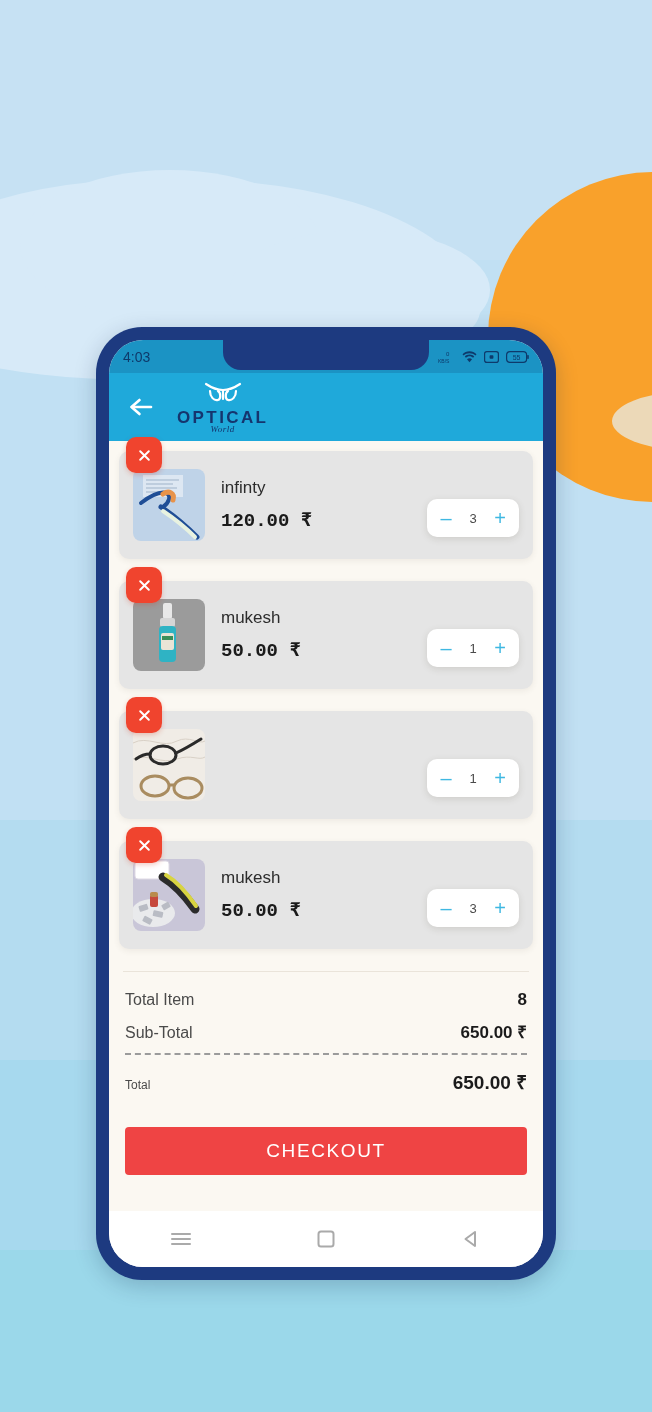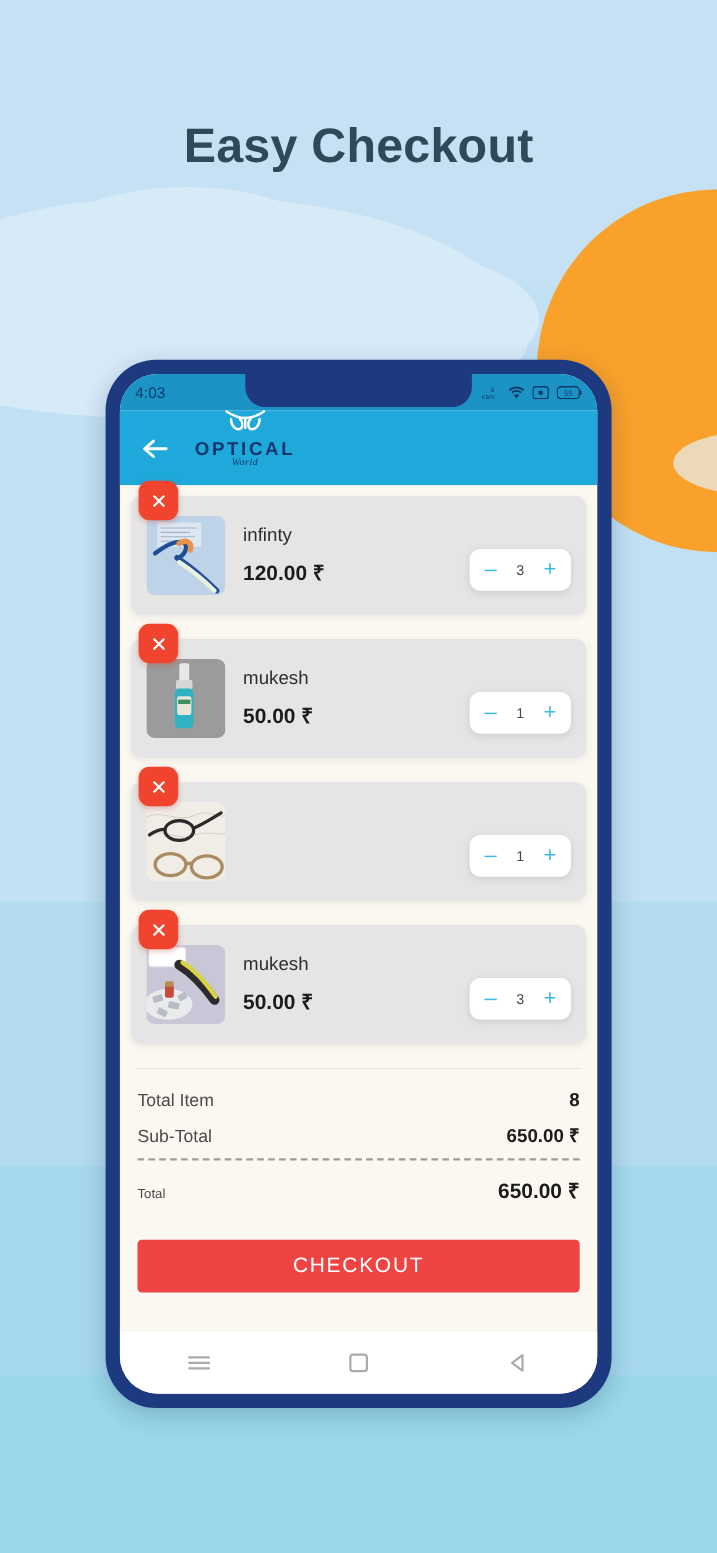--- a/index.html
+++ b/index.html
@@ -150,22 +150,22 @@
     border-radius: 0 0 18px 18px;
     z-index: 2;
   }
 
   
   .appbar {
     position: relative;
     height: 68px;
     background: #1fa9da;
     display: flex;
-    align-items: flex-end;
-    padding: 16px 16px;
+    align-items: center;
+    padding: 4px 16px;
     box-sizing: border-box;
   }
   .back-arrow {
     width: 34px;
     height: 34px;
     display: flex;
     align-items: center;
     justify-content: center;
     flex: 0 0 auto;
   }
@@ -240,20 +240,21 @@
     gap: 10px;
   }
   .item-name {
     font-size: 17px;
     color: #2d2d2d;
   }
   .item-price {
     font-size: 19px;
     color: #1b1b1b;
     font-weight: bold;
+    font-family: Liberation Mono, monospace;
   }
   .stepper {
     flex: 0 0 auto;
     width: 92px;
     height: 38px;
     background: #ffffff;
     border-radius: 10px;
     box-shadow: 0 2px 7px rgba(90, 80, 60, 0.16);
     display: flex;
     align-items: center;
@@ -353,21 +354,20 @@
   <div class="bg-band band-low2"></div>
   <div class="bg-band band-bottom"></div>
 
   <div class="cloud-main"></div>
   <div class="cloud-bump"></div>
   <div class="cloud-bump2"></div>
 
   <div class="sun"></div>
   <div class="sun-cloud"></div>
 
-  <div class="title">Easy Checkout</div>
 
   <div class="phone">
     <div class="screen">
 
       <div class="statusbar">
         <div class="notch"></div>
         <div class="status-time">4:03</div>
         <div class="status-icons">
           <span>
             <svg width="17" height="14" viewBox="0 0 17 14">

